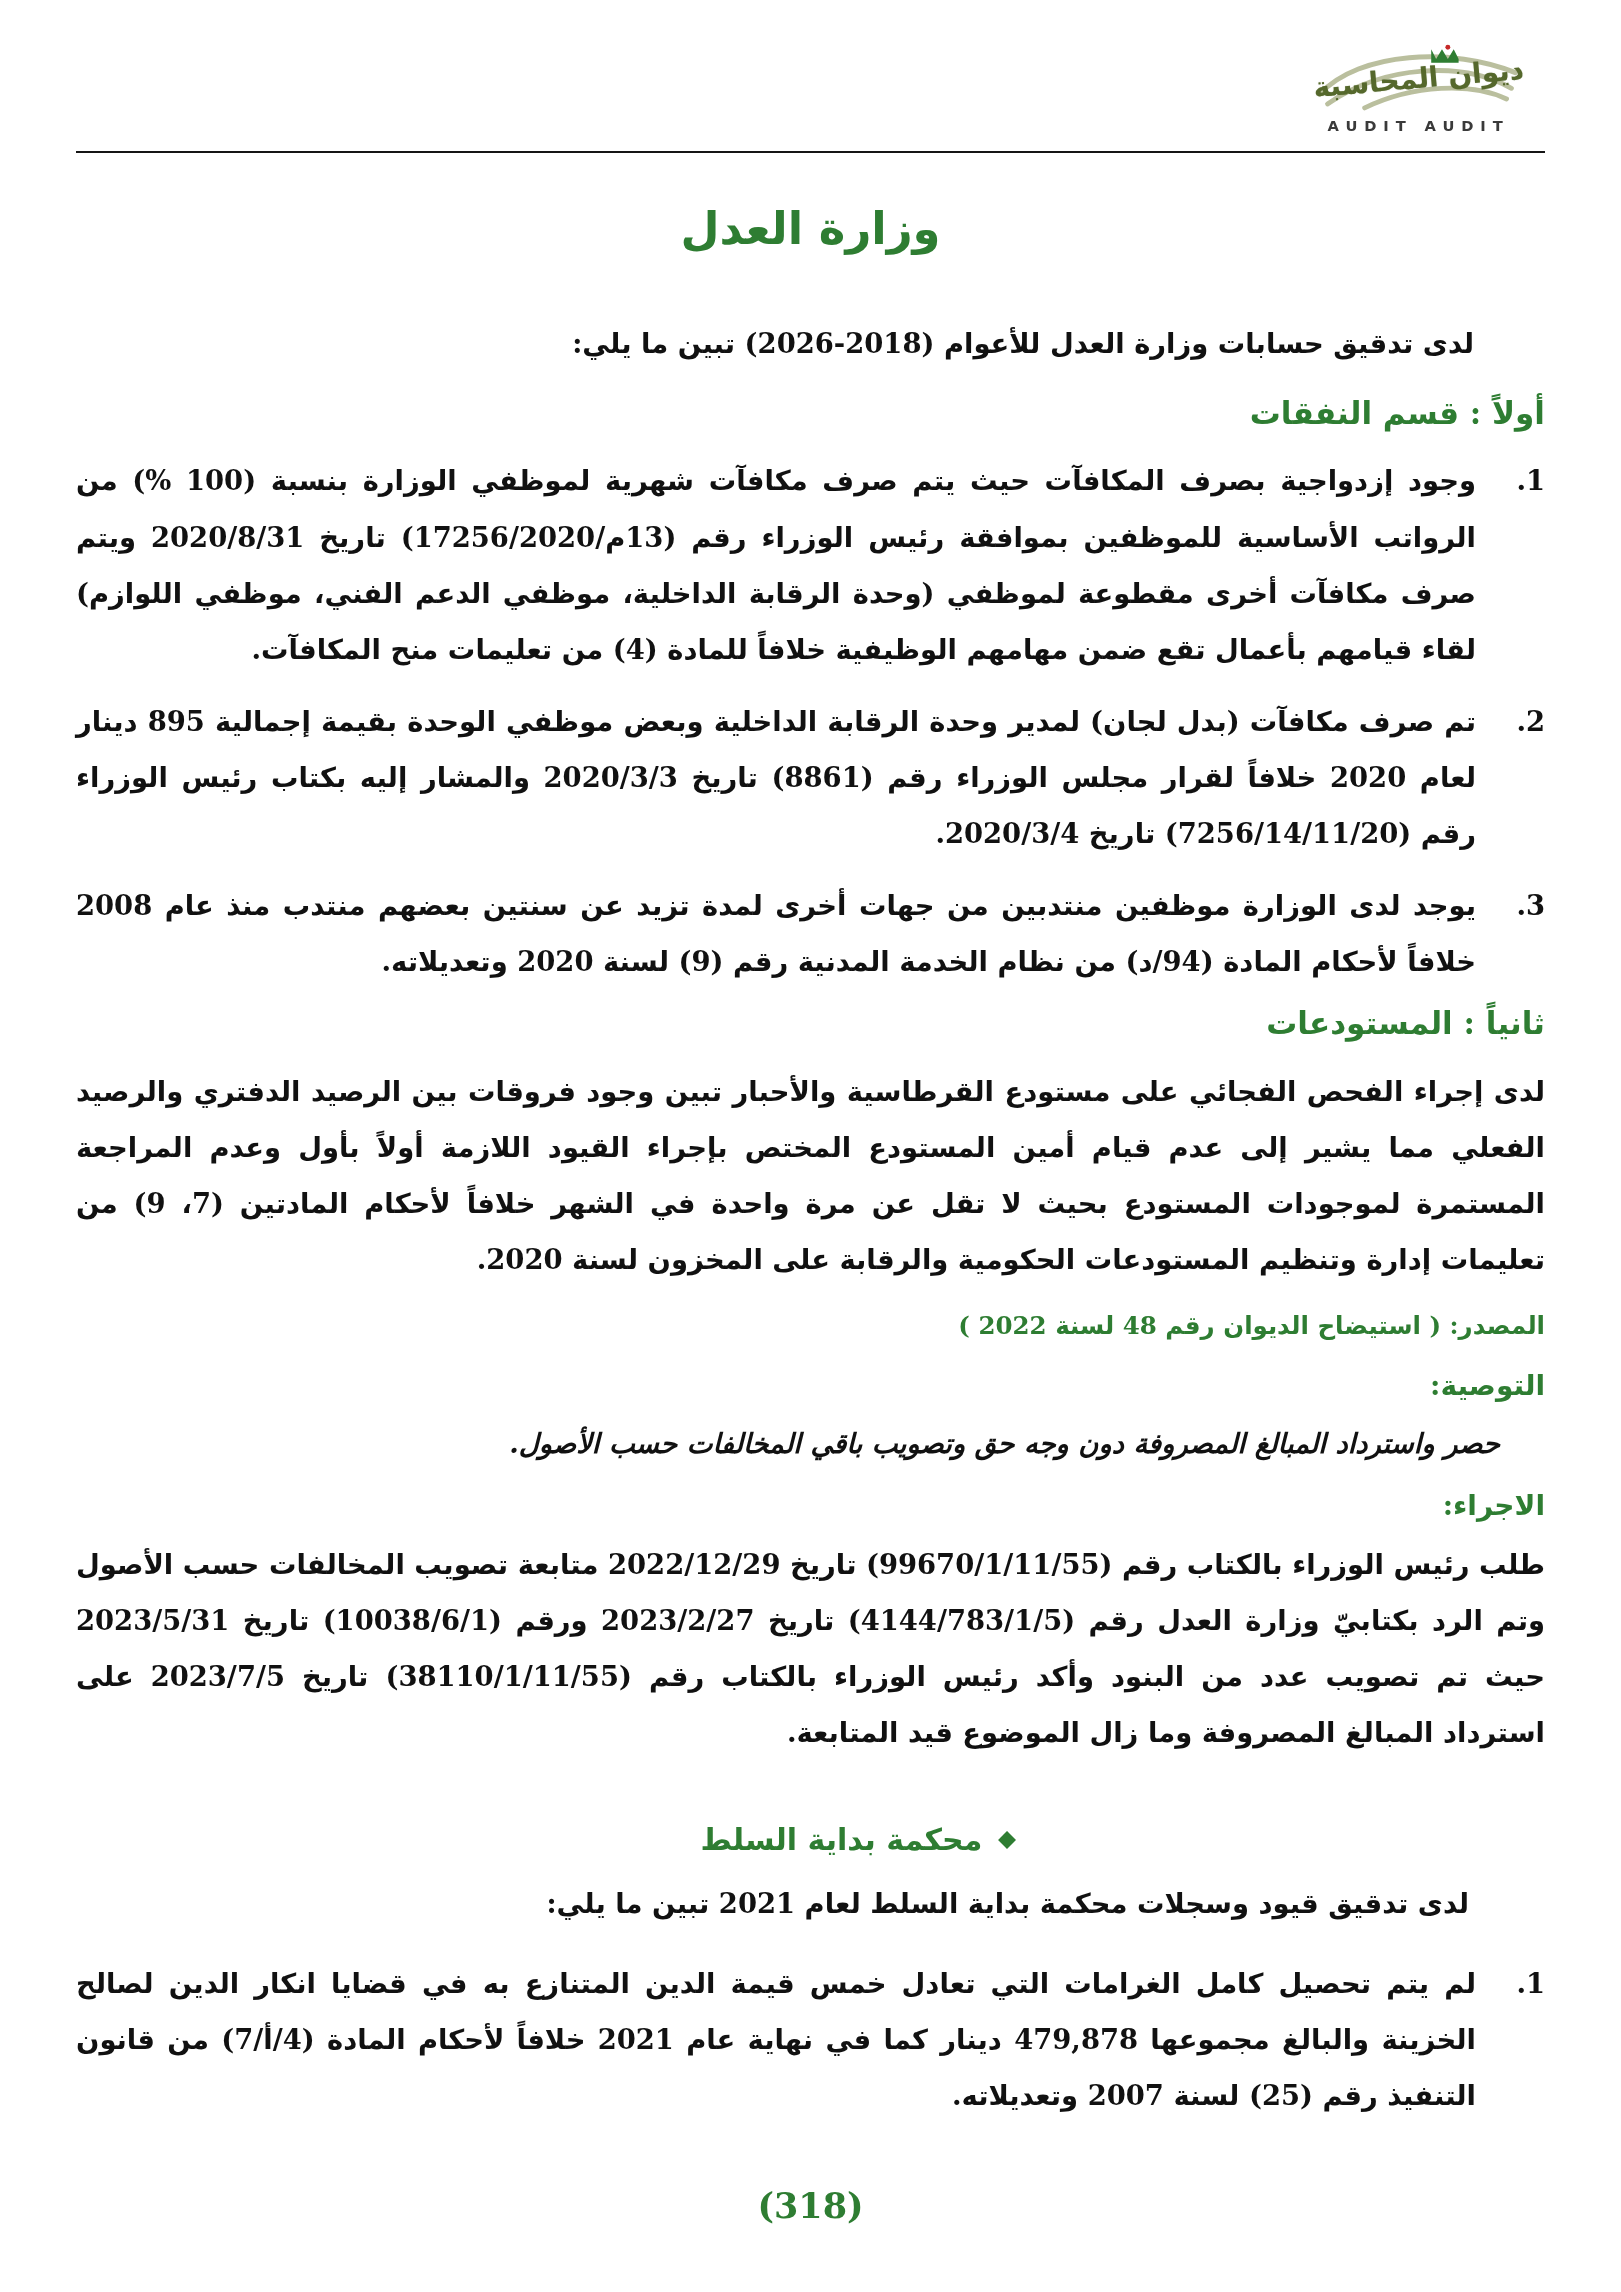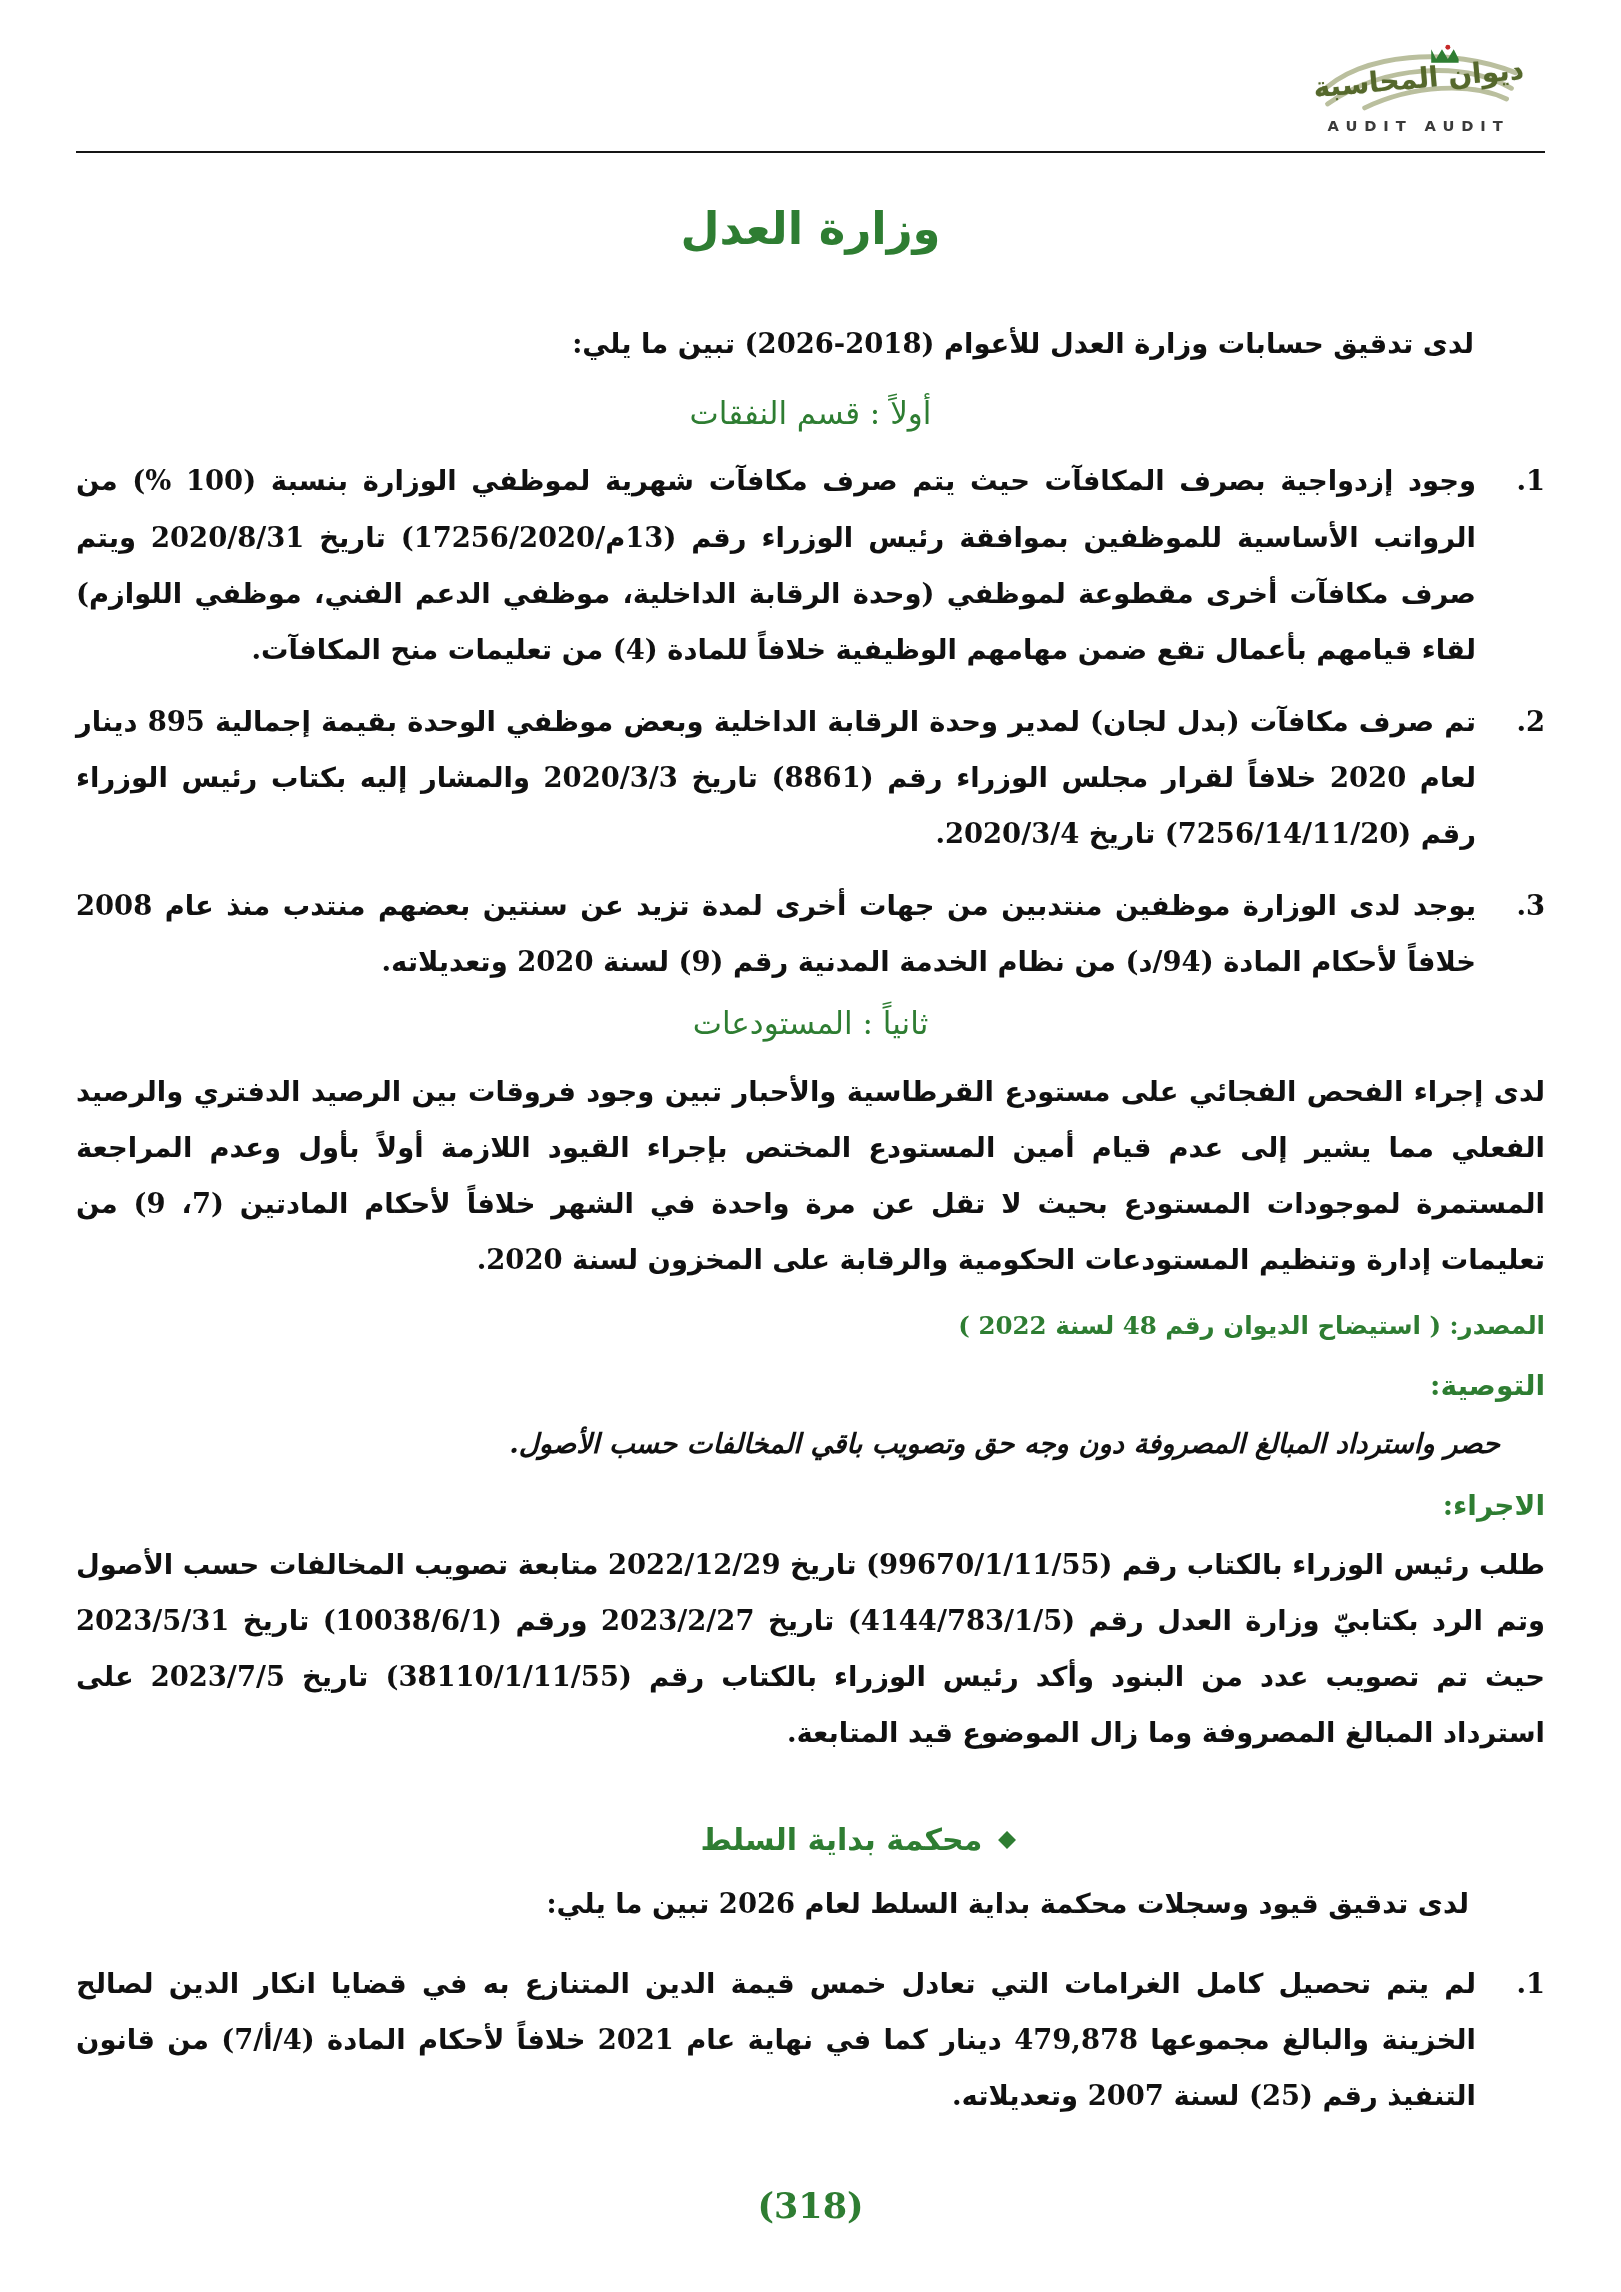--- a/index.html
+++ b/index.html
@@ -45,23 +45,22 @@
   
   .doc-title{
     text-align:center;color:var(--accent);
     font-size:45px;font-weight:800;margin:49px 0 61px;
   }
   .intro{
     font-size:27.4px;font-weight:700;line-height:2.0;
     margin:0 71px 23.5px 0;text-align:right;
   }
   .sec-heading{
-    color:var(--accent);font-size:31px;font-weight:400;
+    color:var(--accent);font-size:31px;font-weight:700;
     margin:15.7px 0 21.6px;
-    text-align:center;
   }
   .num-list{list-style:none;}
   .finding{
     display:flex;align-items:flex-start;
     font-size:27.4px;font-weight:700;line-height:2.05;
     margin-bottom:15.7px;
   }
   .num{flex:0 0 69px;}
   .txt{flex:1;text-align:justify;}
   .body-par{
@@ -149,21 +148,21 @@
     <p class="body-par slight-indent">حصر واسترداد المبالغ المصروفة دون وجه حق وتصويب باقي المخالفات حسب الأصول.</p>
 
     <h3 class="sub-heading">الاجراء:</h3>
     <p class="body-par">طلب رئيس الوزراء بالكتاب رقم (99670/1/11/55) تاريخ 2022/12/29 متابعة تصويب المخالفات حسب الأصول وتم الرد بكتابيّ وزارة العدل رقم (4144/783/1/5) تاريخ 2023/2/27 ورقم (10038/6/1) تاريخ 2023/5/31 حيث تم تصويب عدد من البنود وأكد رئيس الوزراء بالكتاب رقم (38110/1/11/55) تاريخ 2023/7/5 على استرداد المبالغ المصروفة وما زال الموضوع قيد المتابعة.</p>
 
     <div class="court-heading">
       <span class="diamond">◆</span>
       <span class="court-title">محكمة بداية السلط</span>
     </div>
 
-    <p class="intro court-intro">لدى تدقيق قيود وسجلات محكمة بداية السلط لعام 2026 تبين ما يلي:</p>
+    <p class="intro court-intro">لدى تدقيق قيود وسجلات محكمة بداية السلط لعام 2021 تبين ما يلي:</p>
 
     <ol class="num-list">
       <li class="finding">
         <span class="num">1.</span>
         <span class="txt">لم يتم تحصيل كامل الغرامات التي تعادل خمس قيمة الدين المتنازع به في قضايا انكار الدين لصالح الخزينة والبالغ مجموعها 479,878 دينار كما في نهاية عام 2021 خلافاً لأحكام المادة (4/أ/7) من قانون التنفيذ رقم (25) لسنة 2007 وتعديلاته.</span>
       </li>
     </ol>
   </main>
 
   <footer class="footer">

